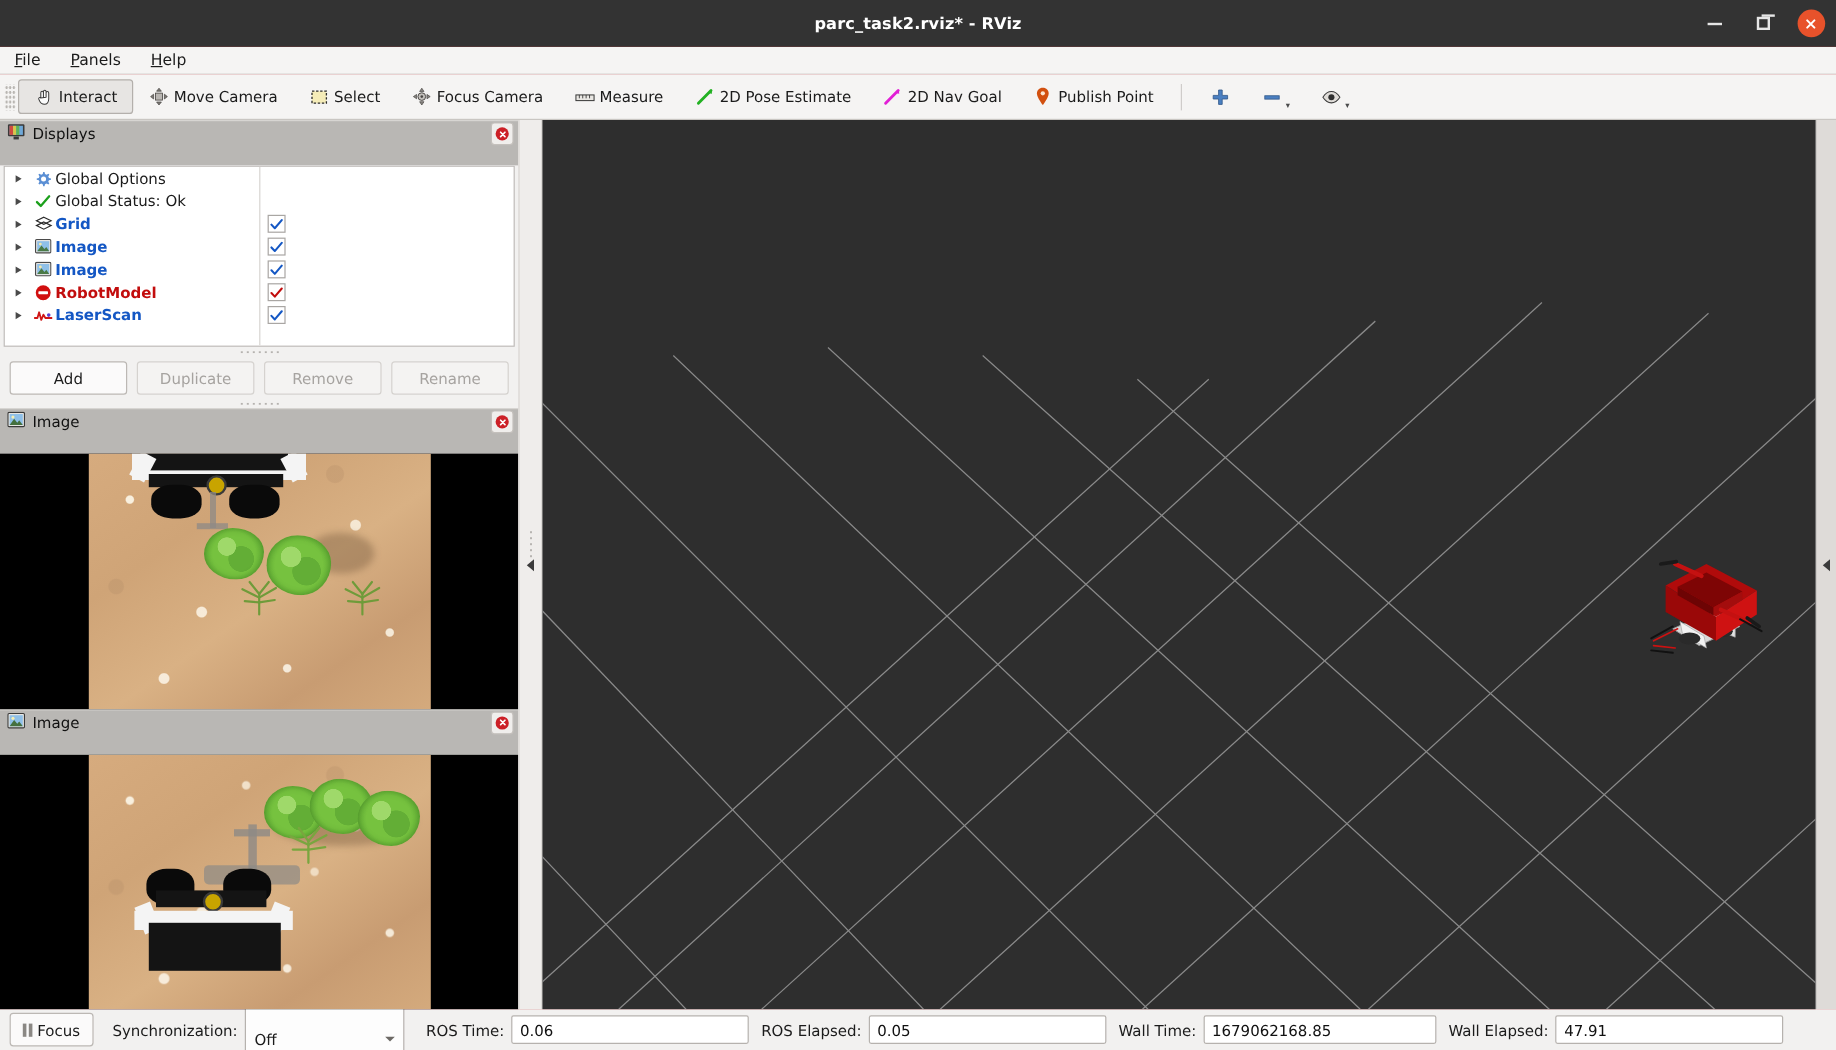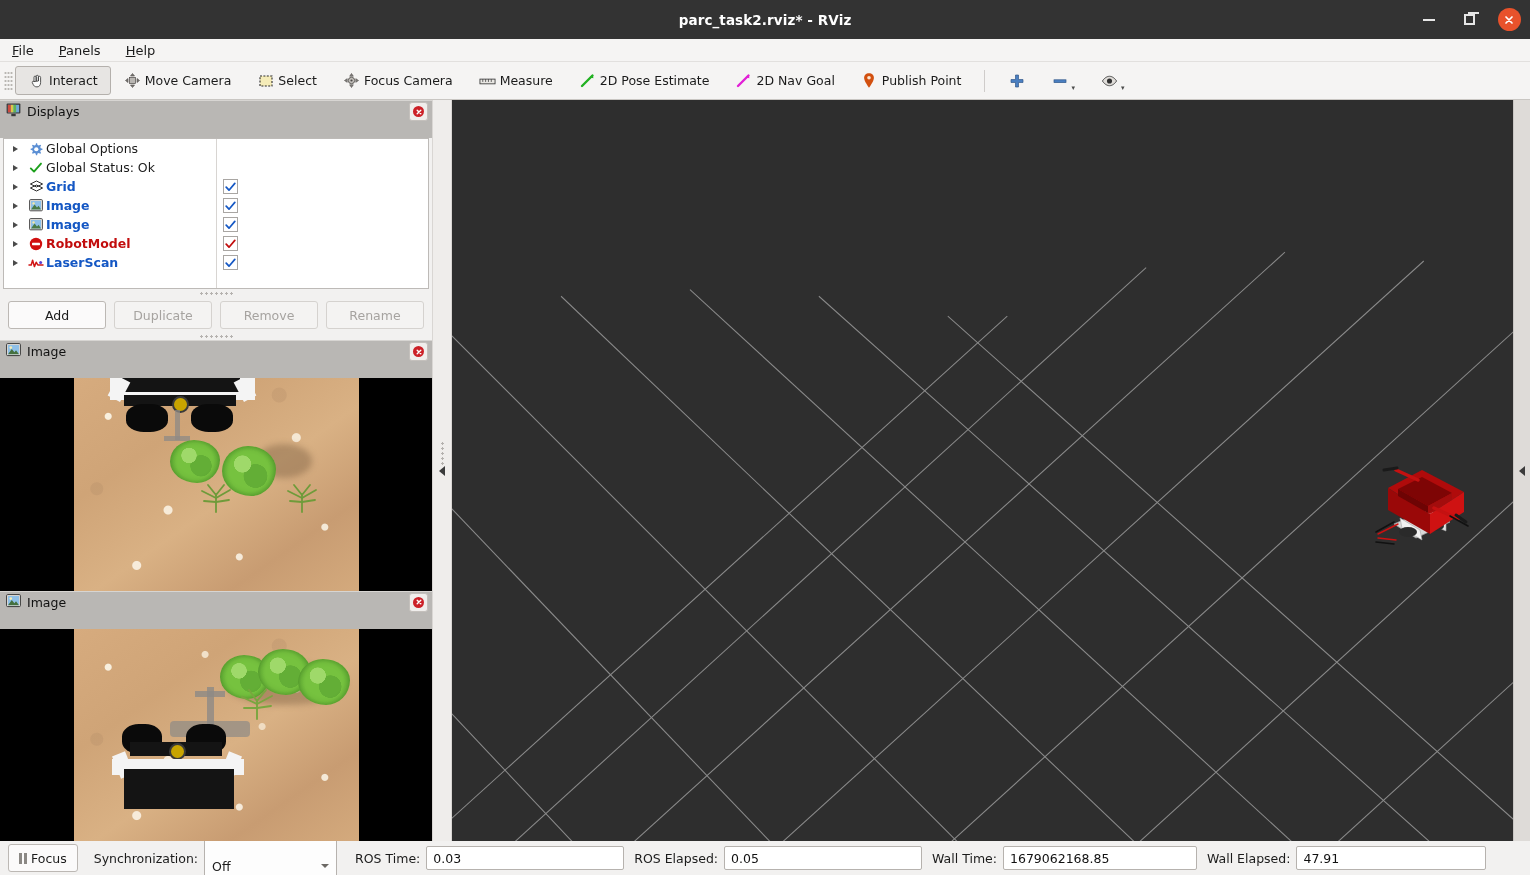--- a/index.html
+++ b/index.html
@@ -701,21 +701,21 @@
             <span></span>
           </span>
         <span>Focus</span>
       </div>
       <span class="tlabeltxt" style="margin-left:16px;margin-right:6px;">Synchronization:</span>
       <div class="combo" style="width:118px;">
         <span class="cval">Off</span>
         <span class="carrow"></span>
       </div>
       <span class="tlabeltxt" style="margin-left:18px;margin-right:6px;">ROS Time:</span>
-      <div class="tinput" style="width:198px;">0.03</div>
+      <div class="tinput" style="width:198px;">0.06</div>
       <span class="tlabeltxt" style="margin-left:10px;margin-right:6px;">ROS Elapsed:</span>
       <div class="tinput" style="width:198px;">0.05</div>
       <span class="tlabeltxt" style="margin-left:10px;margin-right:6px;">Wall Time:</span>
       <div class="tinput" style="width:194px;">1679062168.85</div>
       <span class="tlabeltxt" style="margin-left:10px;margin-right:6px;">Wall Elapsed:</span>
       <div class="tinput" style="width:190px;">47.91</div>
     </div>
 
   </div>
 </div>

